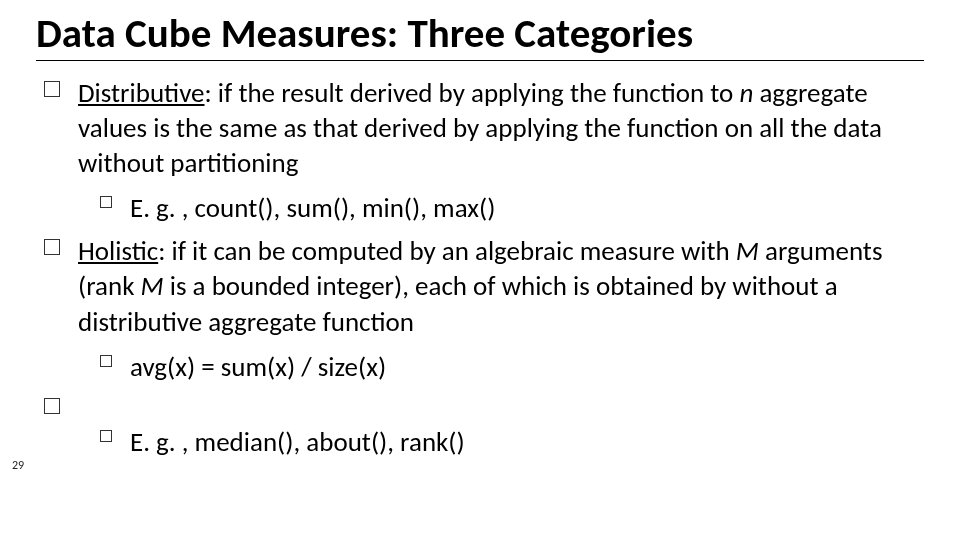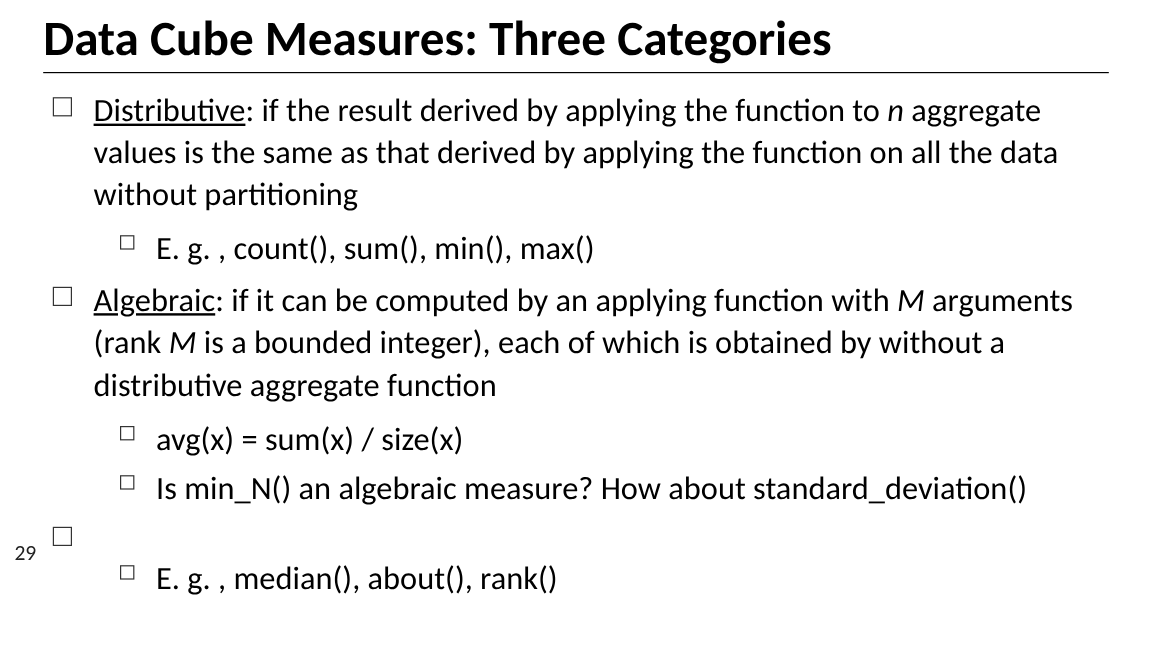--- a/index.html
+++ b/index.html
@@ -52,21 +52,21 @@
     height: 10px;
     border: 1px solid #333;
     margin: 6px 18px 0 0;
   }
   .u { text-decoration: underline; }
   .it { font-style: italic; }
   .pagenum {
     position: absolute;
     left: 12px;
     bottom: 8px;
-    font-size: 18px;
+    font-size: 12px;
     color: #222;
   }
 </style>
 </head>
 <body>
 
 <div class="slide">
 
   <h1 class="title">Data Cube Measures: Three Categories</h1>
 
@@ -79,30 +79,26 @@
       </div>
     </div>
     <div class="lvl2">
       <span class="bullet"></span>
       <div>E. g. , count(), sum(), min(), max()</div>
     </div>
 
     <div class="lvl1">
       <span class="bullet"></span>
       <div>
-        <span class="u">Algebraic</span><span>: </span><span>if it can be computed by an applying function with </span><span class="it">M</span><span> arguments (rank </span><span class="it">M</span><span> is a bounded integer), each of which is obtained by without a distributive aggregate function</span>
+        <span class="u">Holistic</span><span>: </span><span>if it can be computed by an algebraic measure with </span><span class="it">M</span><span> arguments (rank </span><span class="it">M</span><span> is a bounded integer), each of which is obtained by without a distributive aggregate function</span>
       </div>
     </div>
     <div class="lvl2">
       <span class="bullet"></span>
       <div>avg(x) = sum(x) / size(x)</div>
-    </div>
-    <div class="lvl2">
-      <span class="bullet"></span>
-      <div>Is min_N() an algebraic measure? How about standard_deviation()</div>
     </div>
 
     <div class="lvl1">
       <span class="bullet"></span>
     </div>
     <div class="lvl2">
       <span class="bullet"></span>
       <div>E. g. , median(), about(), rank()</div>
     </div>
 

